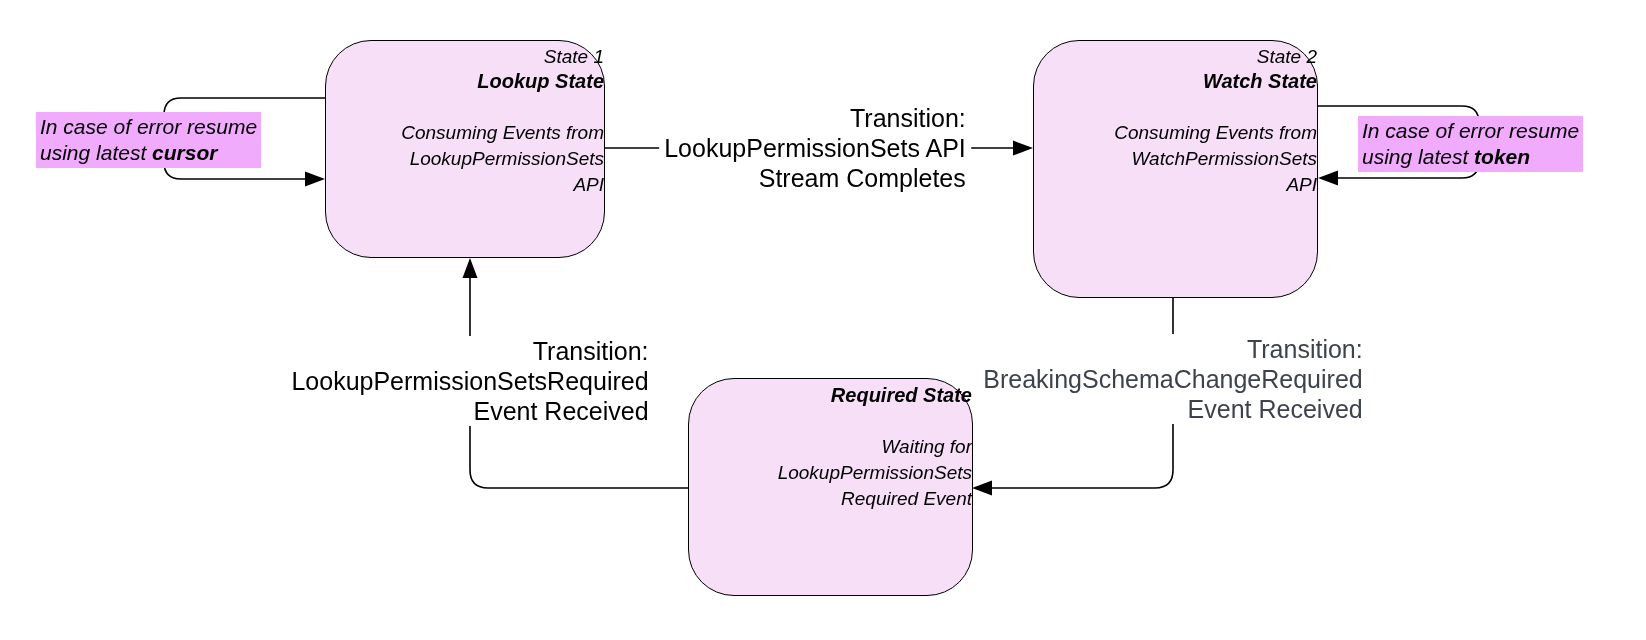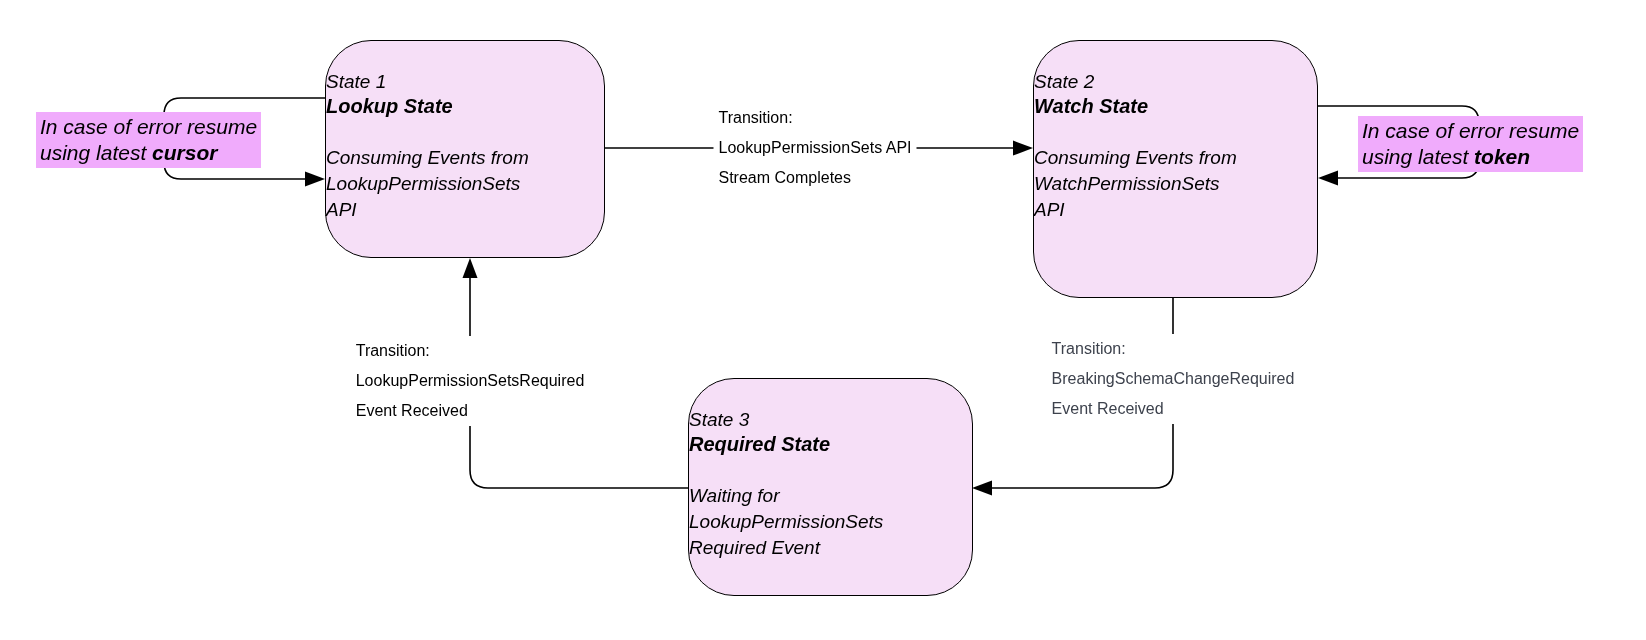--- a/index.html
+++ b/index.html
@@ -18,22 +18,22 @@
     width: 1646px; height: 640px;
     z-index: 1;
   }
   .state {
     position: absolute;
     box-sizing: border-box;
     background: var(--state-fill, #f6dff7);
     border: 1.6px solid var(--state-border, #000);
     border-radius: 46px;
     z-index: 2;
-    text-align: left;
-    padding-top: 29px;
+    text-align: right;
+    padding-top: 4px;
   }
   .state-s1 { left: 325px; top: 40px;  width: 280px; height: 218px; }
   .state-s2 { left: 1033px; top: 40px; width: 285px; height: 258px; }
   .state-s3 { left: 688px; top: 378px; width: 285px; height: 218px; }
   .state-label {
     font-size: 19px;
     font-style: italic;
     line-height: 24px;
   }
   .state-name {
@@ -45,22 +45,22 @@
   .state-desc {
     font-size: 19px;
     font-style: italic;
     margin-top: 27px;
     line-height: 26px;
   }
   .edge-label {
     position: absolute;
     z-index: 3;
     background: #ffffff;
-    text-align: left;
-    font-size: 16px;
+    text-align: right;
+    font-size: 25px;
     line-height: 30px;
     transform: translate(-50%, -50%);
     padding: 0 5px;
     white-space: nowrap;
   }
   .edge-label.muted { color: var(--label-muted, #3d424d); }
   .loop-label {
     position: absolute;
     z-index: 3;
     background: #f0abfc;
@@ -114,21 +114,20 @@
     <div class="state-label">State 2</div>
     <div class="state-name">Watch State</div>
     <div class="state-desc">
       <span>Consuming Events from</span><br>
       <span>WatchPermissionSets</span><br>
       <span>API</span>
     </div>
   </div>
 
   <div class="state state-s3">
-    <div class="state-label">State 3</div>
     <div class="state-name">Required State</div>
     <div class="state-desc">
       <span>Waiting for</span><br>
       <span>LookupPermissionSets</span><br>
       <span>Required Event</span>
     </div>
   </div>
 
   <div class="edge-label" style="left: 815px; top: 148px;">
     <span>Transition:</span><br>

